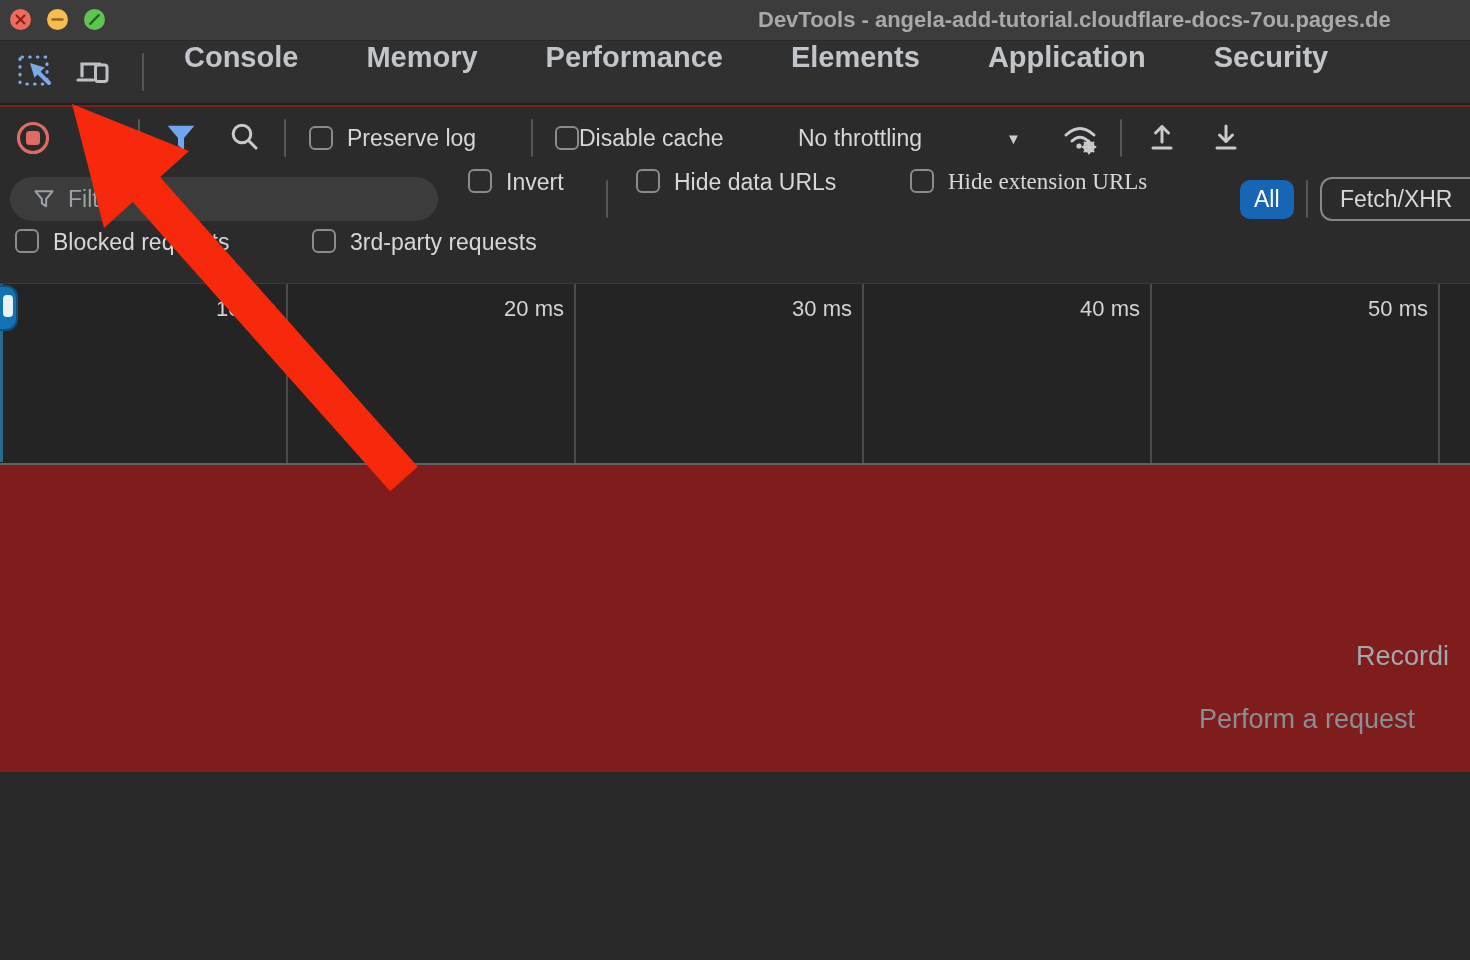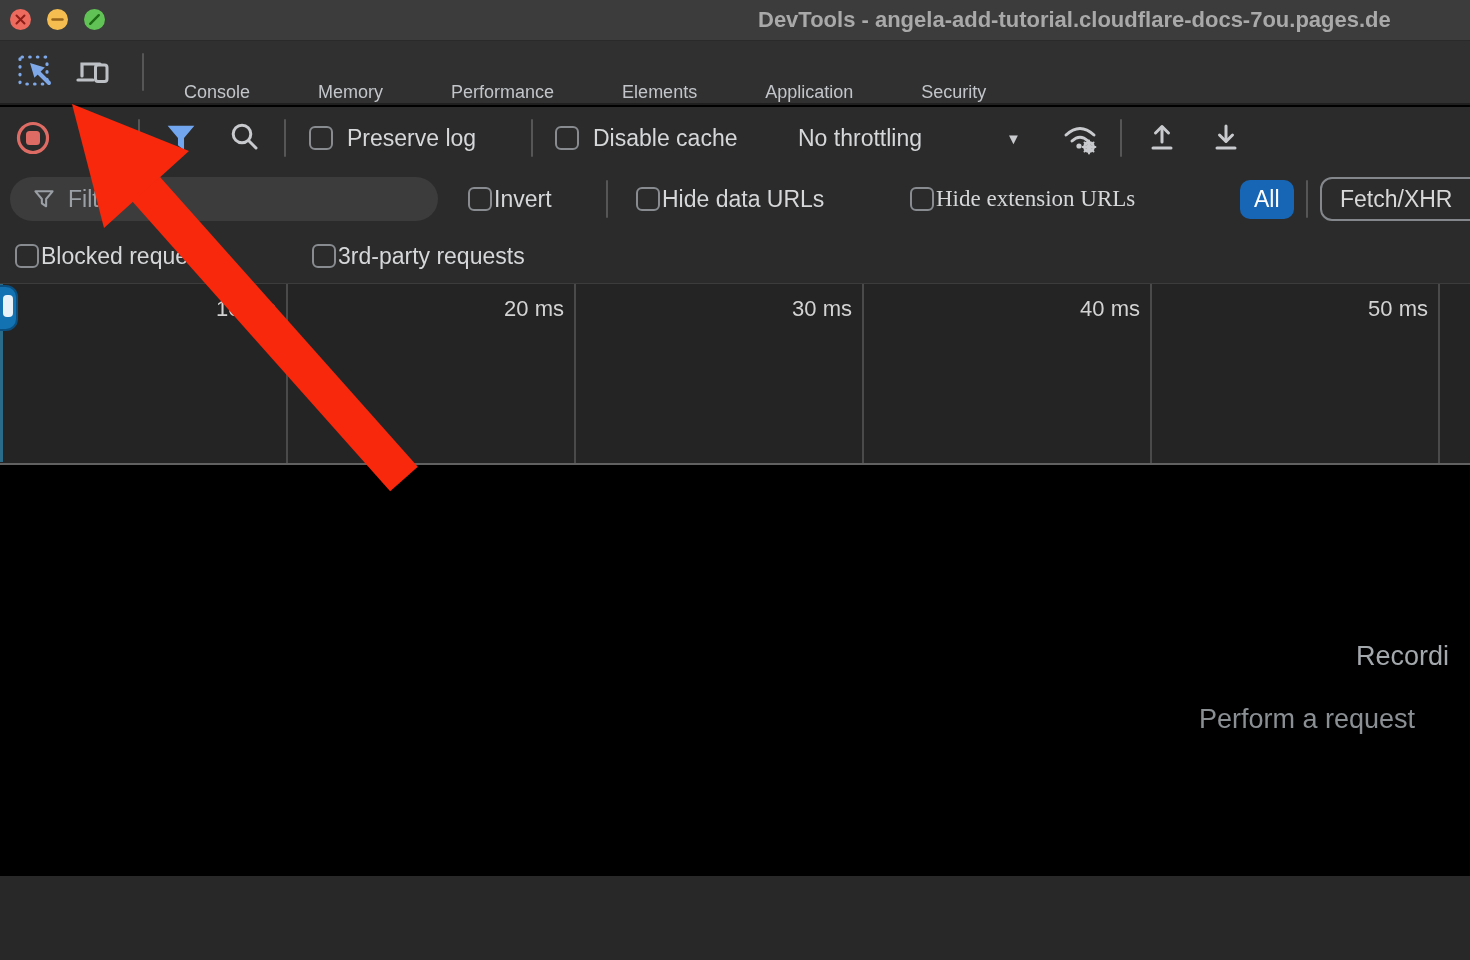--- a/index.html
+++ b/index.html
@@ -1,18 +1,18 @@
 <!DOCTYPE html>
 <html><head>
 <meta charset="utf-8">
 <style>
   * { margin:0; padding:0; box-sizing:border-box; }
   html,body { width:1470px; height:960px; background:#282828; overflow:hidden;
               font-family:"Liberation Sans", sans-serif; }
-  .stage { position:relative; width:1470px; height:876px; overflow:hidden; background:#000000; }
+  .stage { position:relative; width:1470px; height:772px; overflow:hidden; background:#7f1d1d; }
 
   
   .titlebar { position:absolute; left:0; top:0; width:1470px; height:41px;
               background:#3c3c3c; border-bottom:1px solid #2a2a2a; }
   .lights { position:absolute; left:10px; top:9px; display:flex; gap:16px; }
   .light { width:21px; height:21px; border-radius:50%; position:relative; }
   .light svg { position:absolute; inset:0; }
   .light-close { background:#ed6a5f; }
   .light-min   { background:#f5bd4f; }
   .light-zoom  { background:#61c355; }
@@ -22,40 +22,40 @@
   
   .tabbar { position:absolute; left:0; top:41px; width:1470px; height:64px;
             background:#303030; border-bottom:2px solid #1f1f1f;
             display:flex; align-items:center; padding-left:14px; }
   .iconbtn { width:44px; height:48px; display:flex; align-items:center; justify-content:center;
              border-radius:6px; flex:0 0 auto; }
   .device-btn { margin-left:14px; }
   .vsep { width:2px; height:38px; background:#565656; border-radius:1px; flex:0 0 auto; }
   .tabbar .vsep { margin-left:26px; margin-right:6px; }
   .tabs { display:flex; height:100%; align-items:stretch; overflow:hidden; flex:1; }
-  .tab { display:flex; align-items:flex-end; padding:0 34px; font-size:18px; color:#c2c5c9;
-         position:relative; white-space:nowrap; }
+  .tab { display:flex; align-items:flex-start; padding:0 34px; font-size:29px; color:#c2c5c9;
+         position:relative; white-space:nowrap;font-weight:bold; }
   .tab.active { color:#7ca9ee; }
   .tab.active::after { content:""; position:absolute; left:22px; right:22px; bottom:0;
                        height:4px; background:#5c83c4; border-radius:2px 2px 0 0; }
 
   
   .nettoolbar { position:absolute; left:0; top:107px; width:1470px; height:62px;
                 background:#2b2b2b; }
   .nettoolbar .item { position:absolute; top:0; height:62px; display:flex; align-items:center; }
   .label { font-size:23px; color:#d5d7d9; white-space:nowrap; }
   .checkbox { width:24px; height:24px; border:2.5px solid #888c90; border-radius:6px;
               background:transparent; flex:0 0 auto; }
   .caret { font-size:15px; color:#c8cacd; }
 
   
   .filterrow { position:absolute; left:0; top:169px; width:1470px; height:60px; background:#2b2b2b; }
   .filterrow2 { position:absolute; left:0; top:229px; width:1470px; height:54px; background:#2b2b2b; }
   .filterrow .item, .filterrow2 .item { position:absolute; top:0; height:100%;
-              display:flex; align-items:center; gap:2px; }
+              display:flex; gap:14px; }
   .filterpill { position:absolute; left:10px; top:8px; width:428px; height:44px;
                 background:#3c3c3c; border-radius:22px; display:flex; align-items:center;
                 padding:0 14px 0 22px; gap:12px; }
   .filterpill input { flex:1; background:transparent; border:none; outline:none;
                       font-size:23px; color:#e8eaed; font-family:"Liberation Sans",sans-serif; }
   .filterpill input::placeholder { color:#9aa0a6; }
   .chip-all { position:absolute; left:1240px; top:11px; height:39px; padding:0 14px;
               background:#1766b5; color:#ffffff; font-size:23px; border-radius:10px;
               display:flex; align-items:center; }
   .chip-fetch { position:absolute; left:1320px; top:8px; height:44px; width:220px; padding:0 18px;
@@ -171,21 +171,21 @@
         <circle cx="16" cy="15" r="8.8" fill="none" stroke="#c8cacd" stroke-width="3"></circle>
         <path d="M22.8 21.8 L30 29" stroke="#c8cacd" stroke-width="3" stroke-linecap="round"></path>
       </svg>
     </div>
     <div class="vsep" style="position:absolute; left:284px; top:12px;"></div>
     <div class="item" style="left:309px; gap:14px;">
       <div class="checkbox"></div>
       <span class="label">Preserve log</span>
     </div>
     <div class="vsep" style="position:absolute; left:531px; top:12px;"></div>
-    <div class="item" style="left:555px; gap:14px;">
+    <div class="item" style="left:555px; gap:0;">
       <div class="checkbox"></div>
       <span class="label">Disable cache</span>
     </div>
     <div class="item" style="left:798px;">
       <span class="label">No throttling</span>
     </div>
     <div class="item" style="left:1006px;">
       <span class="caret">▼</span>
     </div>
     <div class="item" style="left:1058px;">

